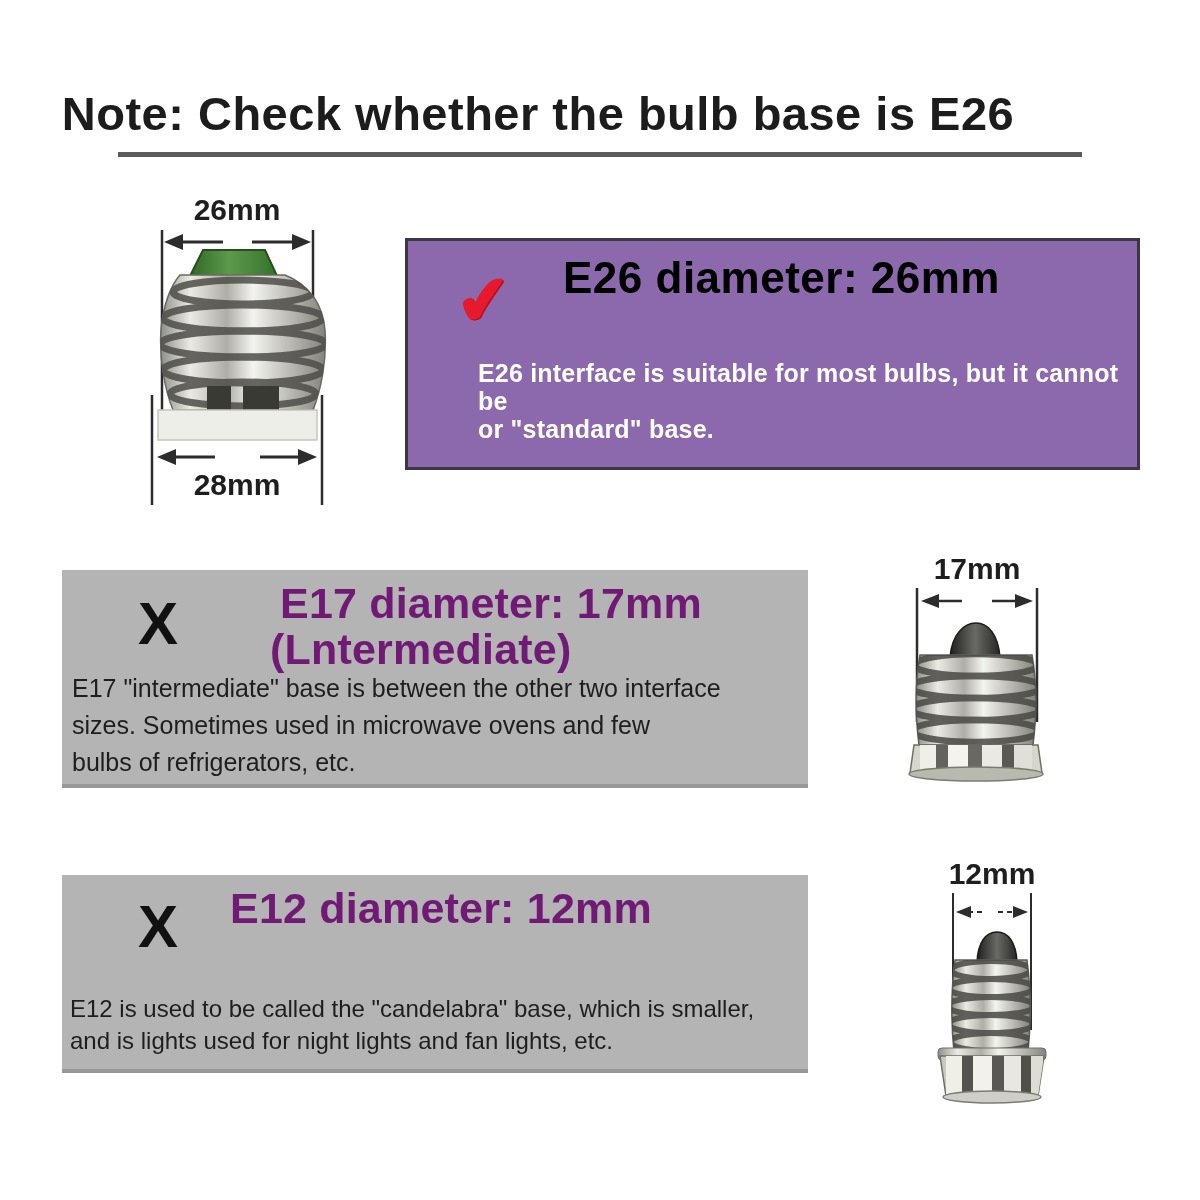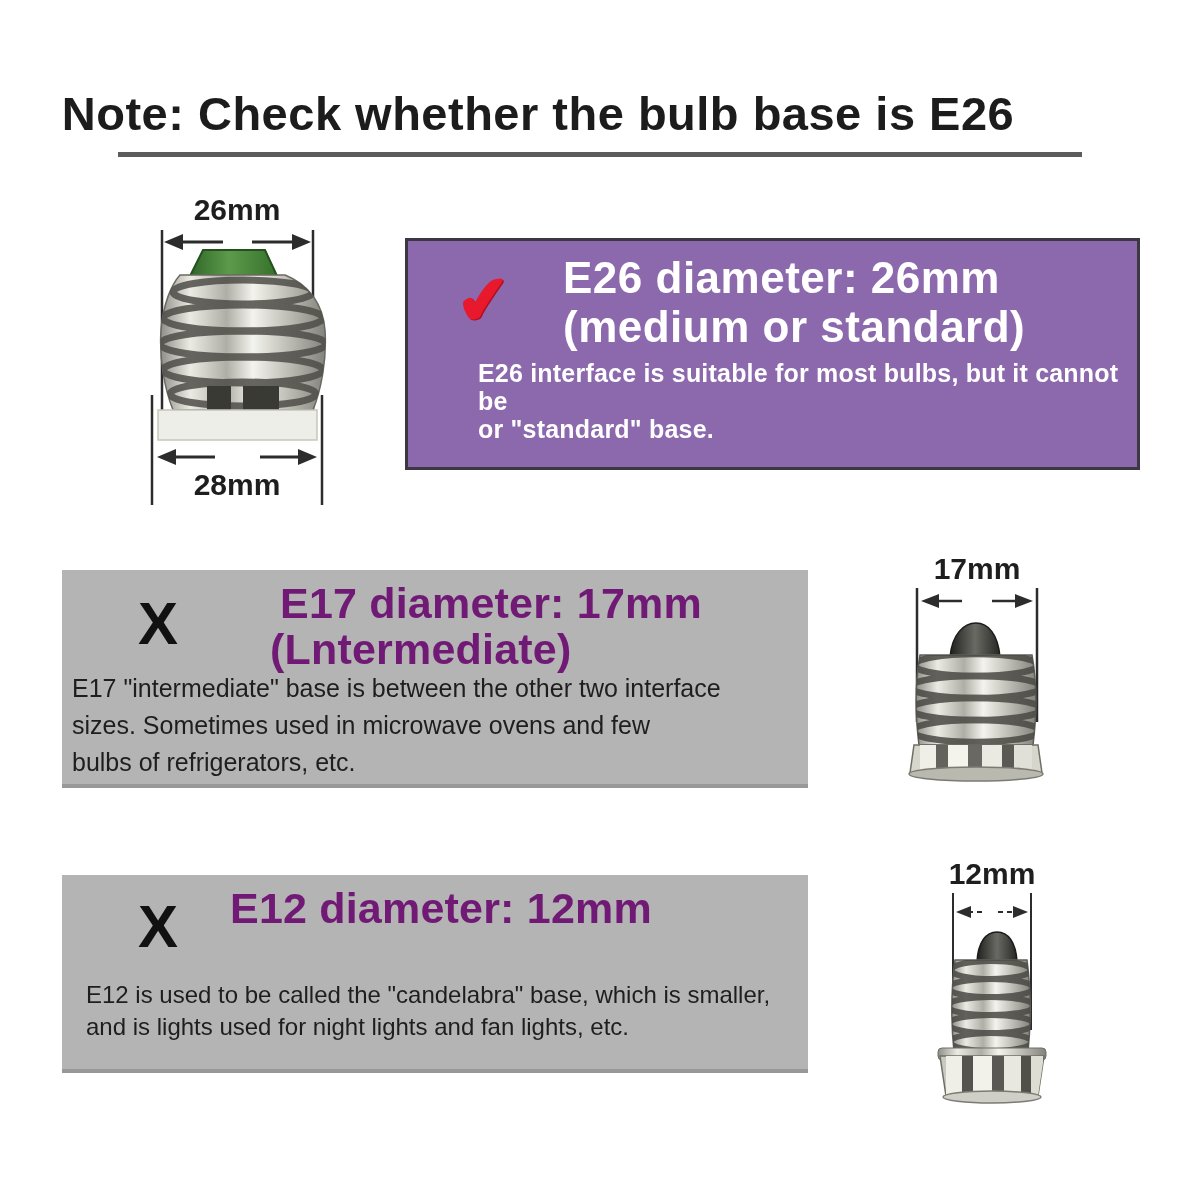--- a/index.html
+++ b/index.html
@@ -21,21 +21,21 @@
   .e26-panel {
     left:405px; top:238px; width:735px; height:232px;
     background:#8c69ad; border:3px solid #3d3744;
   }
   .e26-check {
     position:absolute; left:48px; top:26px; font-size:66px; line-height:66px;
     color:#e8192c; font-weight:bold; transform:rotate(-6deg);
     text-shadow:1px 1px 0 #b30f1f;
   }
   .e26-heading {
-    position:absolute; left:155px; top:12px; color:#ffffff;
+    position:absolute; left:155px; top:12px; color:#000000;
     font-size:44px; font-weight:bold; line-height:49px; letter-spacing:.5px;
   }
   .e26-body {
     position:absolute; left:70px; top:118px; color:#ffffff;
     font-size:25px; line-height:28px; font-weight:bold; letter-spacing:.2px;
   }
 
   
   .gray-panel { background:#b4b4b4; border-bottom:4px solid #989898; }
   .e17-panel { left:62px; top:570px; width:746px; height:218px; }
@@ -129,21 +129,20 @@
       <line x1="135" y1="267" x2="183" y2="267" stroke="#2c2c2c" stroke-width="3"></line>
       <polygon points="192,267 173,259 173,275" fill="#2c2c2c"></polygon>
     </g>
     <text class="dim-text" x="112" y="305" text-anchor="middle">28mm</text>
   </svg>
 
   <div class="abs e26-panel">
     <div class="e26-check">✔</div>
     <div class="e26-heading">
       <div>E26 diameter:  26mm</div>
-      <div>(medium or standard)</div>
     </div>
     <div class="e26-body">
       <div>E26 interface is suitable for most bulbs, but it cannot be</div>
       <div>or "standard" base.</div>
     </div>
   </div>
 
   <div class="abs gray-panel e17-panel">
     <div class="x-mark" style="left:76px; top:24px;">X</div>
     <div class="gray-heading" style="left:218px; top:10px;">
@@ -198,21 +197,21 @@
       </g>
       <ellipse cx="86" cy="219" rx="67" ry="7" fill="#b9b9b0" stroke="#7b7b73" stroke-width="1.5"></ellipse>
     </g>
   </svg>
 
   <div class="abs gray-panel e12-panel">
     <div class="x-mark" style="left:76px; top:22px;">X</div>
     <div class="gray-heading" style="left:168px; top:10px;">
       <div>E12 diameter: 12mm</div>
     </div>
-    <div class="gray-body" style="left:8px; top:104px;margin-left:16px;">
+    <div class="gray-body" style="left:8px; top:118px;">
       <div>E12 is used to be called the "candelabra"  base, which is smaller,</div>
       <div>and is lights used for night lights and fan lights, etc.</div>
     </div>
   </div>
 
   <svg class="abs" style="left:860px; top:860px;" width="250" height="280" viewBox="0 0 250 280">
     <defs>
       <clipPath id="e12clip">
         <path d="M95,100 L167,100 C171,130 171,162 168,192 L94,192 C91,162 91,130 95,100 Z"></path>
       </clipPath>

